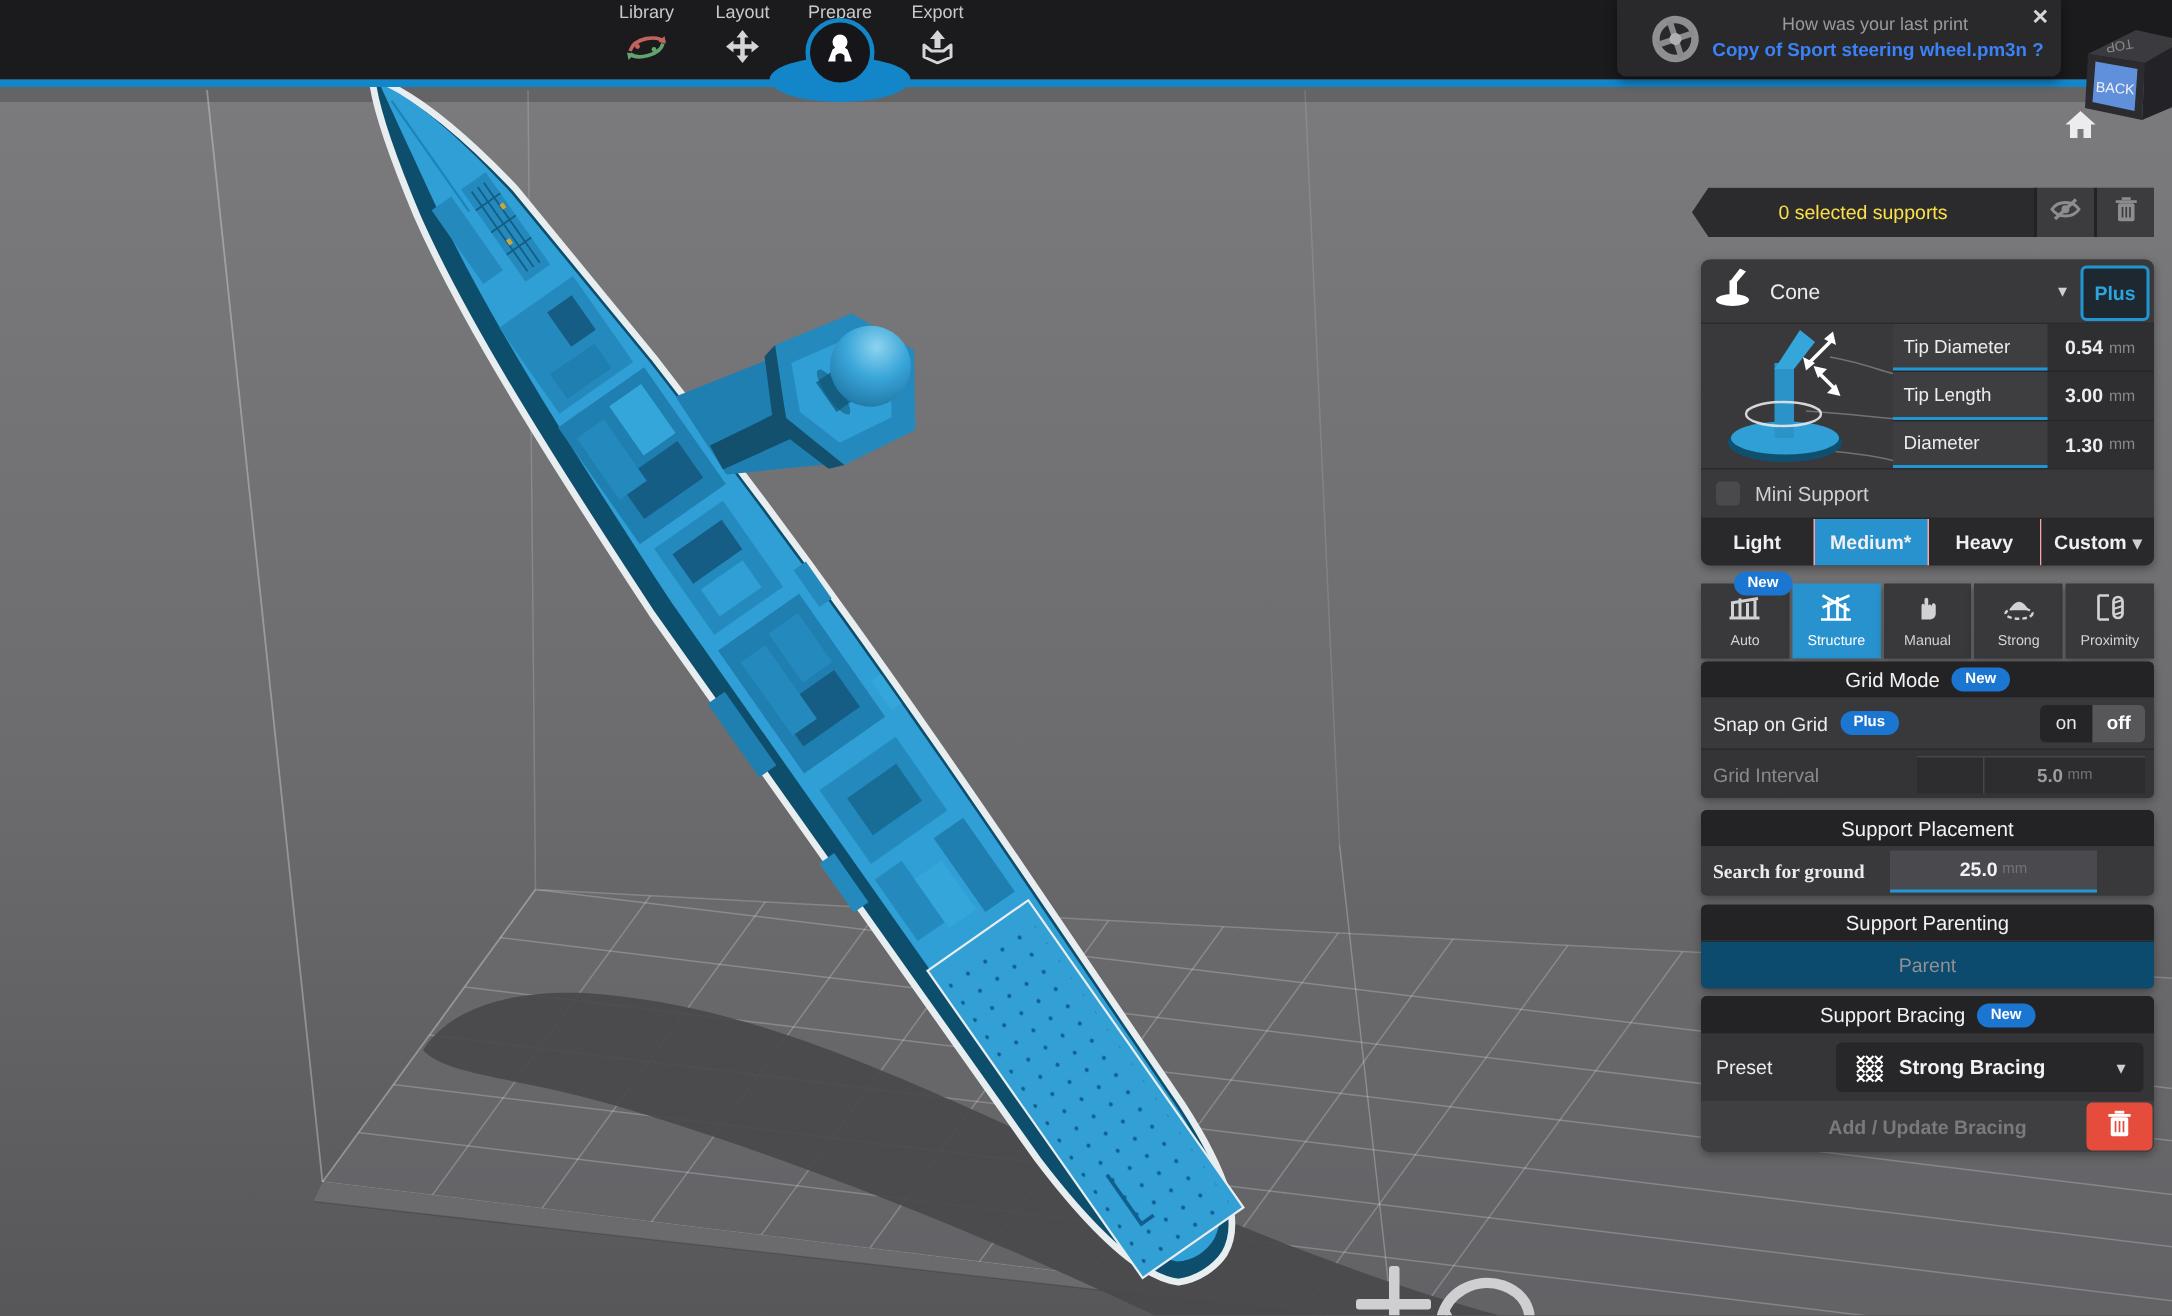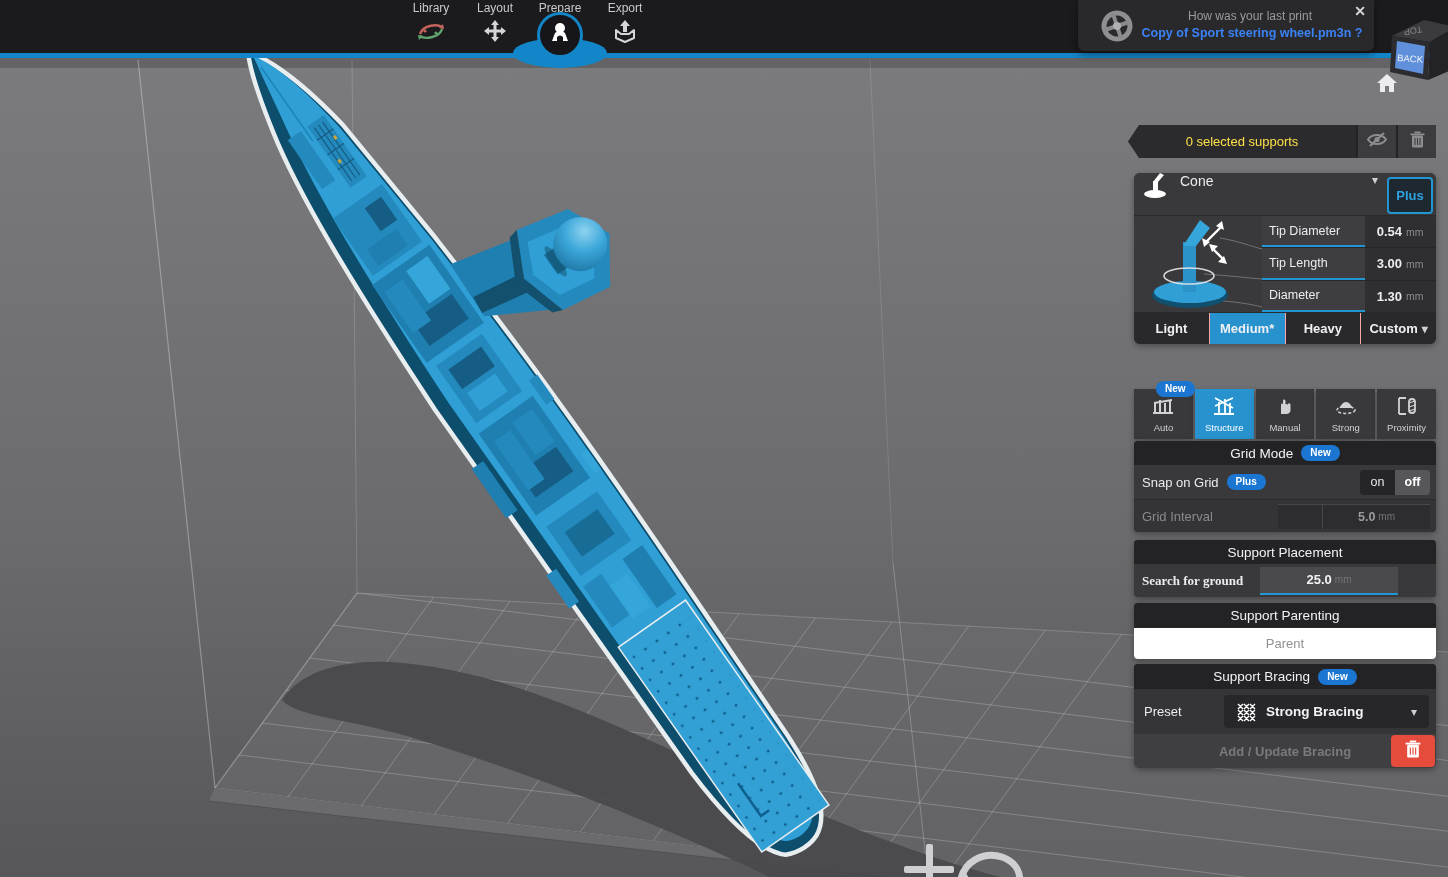--- a/index.html
+++ b/index.html
@@ -32,21 +32,21 @@
   .bottom-tool{position:absolute;overflow:hidden;z-index:2;}
   
   .panel-sec{position:absolute;left:1134px;width:302px;z-index:2;box-shadow:0 2px 6px rgba(0,0,0,.35);
     font-family:"Liberation Sans",sans-serif;}
   .selbar{left:1128px;width:308px;top:125px;height:33px;background:#2b2b2e;display:flex;align-items:stretch;
     clip-path:polygon(11px 0,100% 0,100% 100%,11px 100%,0 50%);}
   .selbar-text{flex:1;display:flex;align-items:center;justify-content:center;font-size:13px;color:#fde047;}
   .selbar-btn{width:38px;display:flex;align-items:center;justify-content:center;background:#3c3c3f;
     border-left:2px solid #232326;cursor:pointer;}
   .card{border-radius:6px;overflow:hidden;background:#39393c;}
-  .cone-row{height:42px;display:flex;align-items:flex-start;background:#39393c;position:relative;}
+  .cone-row{height:42px;display:flex;align-items:center;background:#39393c;position:relative;}
   .cone-name{font-size:14px;color:#ececee;margin-left:10px;}
   .chev{color:#cfcfd1;font-size:12px;}
   .plus-btn{position:absolute;right:3px;top:4px;width:42px;height:33px;border:2px solid #2196d3;border-radius:4px;
     background:#1d2830;color:#2ea3e0;font-size:13px;font-weight:bold;display:flex;align-items:center;justify-content:center;cursor:pointer;}
   .params{display:flex;height:96px;border-top:1px solid #2a2a2d;}
   .illus{width:128px;background:#39393c;position:relative;}
   .prow-wrap{flex:1;display:flex;flex-direction:column;}
   .prow{flex:1;display:flex;align-items:stretch;background:#2f2f32;border-bottom:1px solid #27272a;}
   .prow:last-child{border-bottom:none;}
   .plabel{width:96px;background:#3e3e41;border-bottom:2px solid #2196d3;display:flex;align-items:center;
@@ -85,21 +85,21 @@
   .if-left{width:44px;height:100%;border-right:1px solid #47474a;}
   .if-main{flex:1;display:flex;align-items:center;justify-content:center;font-size:12.5px;color:#9c9c9f;font-weight:bold;}
   .if-unit{font-size:10px;color:#737376;font-weight:normal;margin-left:3px;}
   .place-card{top:540px;border-radius:4px;overflow:hidden;background:#39393c;}
   .ground-row{height:33px;display:flex;align-items:center;background:#39393c;padding:0 6px 0 8px;}
   .ground-label{font-size:13px;font-weight:bold;color:#ececee;font-family:Liberation Serif, serif;}
   .ground-field{margin-left:auto;margin-right:32px;width:138px;height:26px;background:#4a4a4e;border-bottom:2px solid #2196d3;
     display:flex;align-items:center;justify-content:center;font-size:13px;font-weight:bold;color:#f2f2f4;cursor:text;}
   .parent-card{top:603px;border-radius:4px;overflow:hidden;background:#3f3f42;}
   .parent-btn{height:31px;display:flex;align-items:center;justify-content:center;font-size:13px;color:#919194;
-    background:#ffffff;border-top:1px solid #2a2a2d;cursor:pointer;}
+    background:#0c4a6e;border-top:1px solid #2a2a2d;cursor:pointer;}
   .brace-card{top:664px;border-radius:4px 4px 6px 6px;overflow:hidden;background:#353538;}
   .preset-row{height:45px;display:flex;align-items:center;background:#353538;position:relative;}
   .preset-label{font-size:13px;color:#ececee;margin-left:10px;}
   .preset-dd{position:absolute;left:90px;right:7px;top:6px;height:33px;background:#27272a;border-radius:4px;
     display:flex;align-items:center;cursor:pointer;}
   .preset-val{font-size:13.5px;font-weight:bold;color:#f2f2f4;margin-left:10px;}
   .action-row{height:34px;background:#3f3f42;position:relative;display:flex;align-items:center;justify-content:center;}
   .action-label{font-size:13px;font-weight:bold;color:#7a7a7e;}
   .danger-btn{position:absolute;right:1px;top:1px;width:44px;height:32px;background:#e64c3c;border-radius:4px;
     display:flex;align-items:center;justify-content:center;cursor:pointer;}
@@ -365,20 +365,24 @@
         <div class="pval">3.00</div>
         <div class="punit">mm</div>
       </div>
       <div class="prow">
         <div class="plabel">Diameter</div>
         <div class="pval">1.30</div>
         <div class="punit">mm</div>
       </div>
     </div>
   </div>
+  <div class="mini-row">
+    <div class="checkbox"></div>
+    <span class="mini-label">Mini Support</span>
+  </div>
   <div class="density">
     <div class="dcell">Light</div>
     <div class="dcell sel">Medium*</div>
     <div class="dcell">Heavy</div>
     <div class="dcell">
       <span>Custom</span>
       <span class="chev">▾</span>
     </div>
   </div>
 </div>

